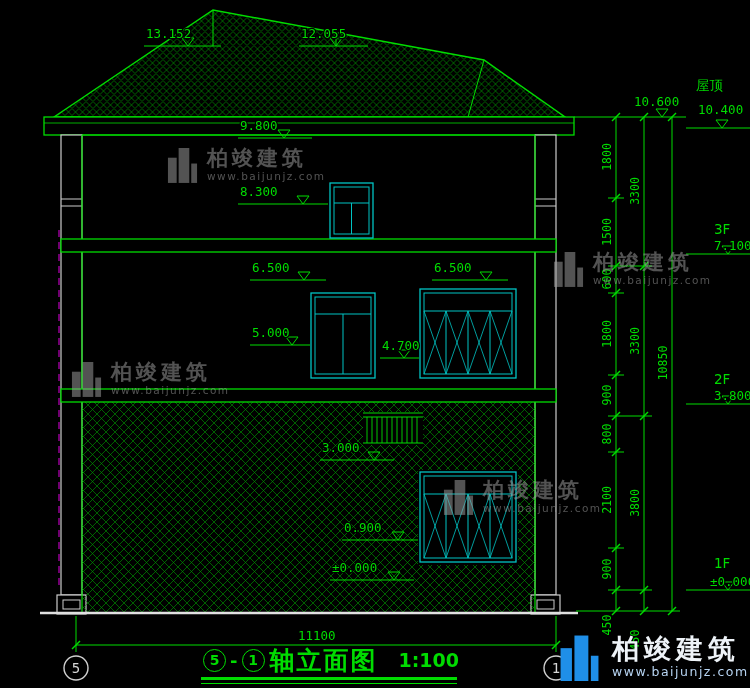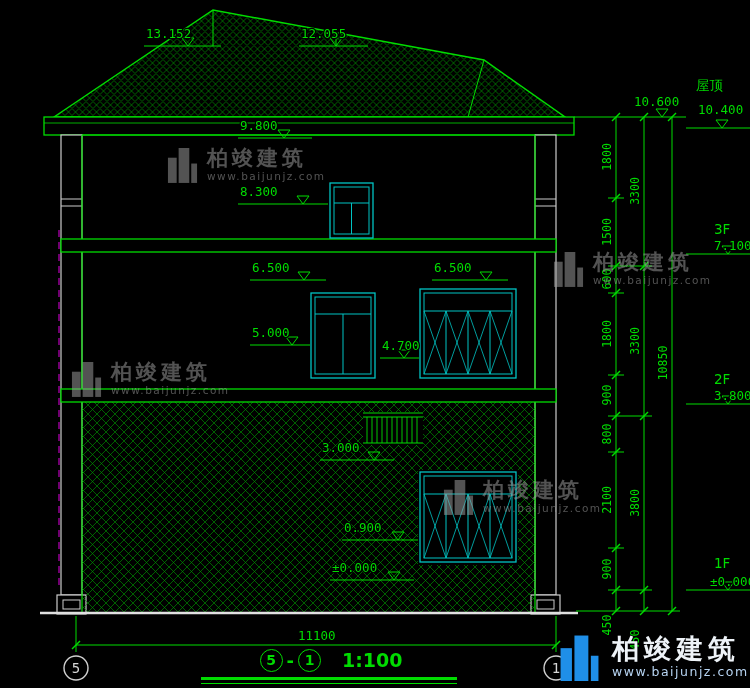--- a/index.html
+++ b/index.html
@@ -375,20 +375,21 @@
     <div class="wm-text">
       <div class="wm-brand">柏竣建筑</div>
       <div class="wm-url">www.baijunjz.com</div>
     </div>
   </div>
 
   <div class="title-bar">
     <span class="axis-circle">5</span>
     <span class="title-sep">-</span>
     <span class="axis-circle">1</span>
+    <span class="title-name">轴立面图</span>
     <span class="title-scale">1:100</span>
   </div>
   <div class="title-underline"></div>
   <div class="title-underline2"></div>
 
   <div class="footer-logo">
     <svg class="fl-icon" viewBox="0 0 34 38">
       <rect x="2" y="12" width="9" height="26" fill="currentColor"></rect>
       <rect x="13" y="2" width="11" height="36" fill="currentColor"></rect>
       <rect x="26" y="18" width="6" height="20" fill="currentColor"></rect>

